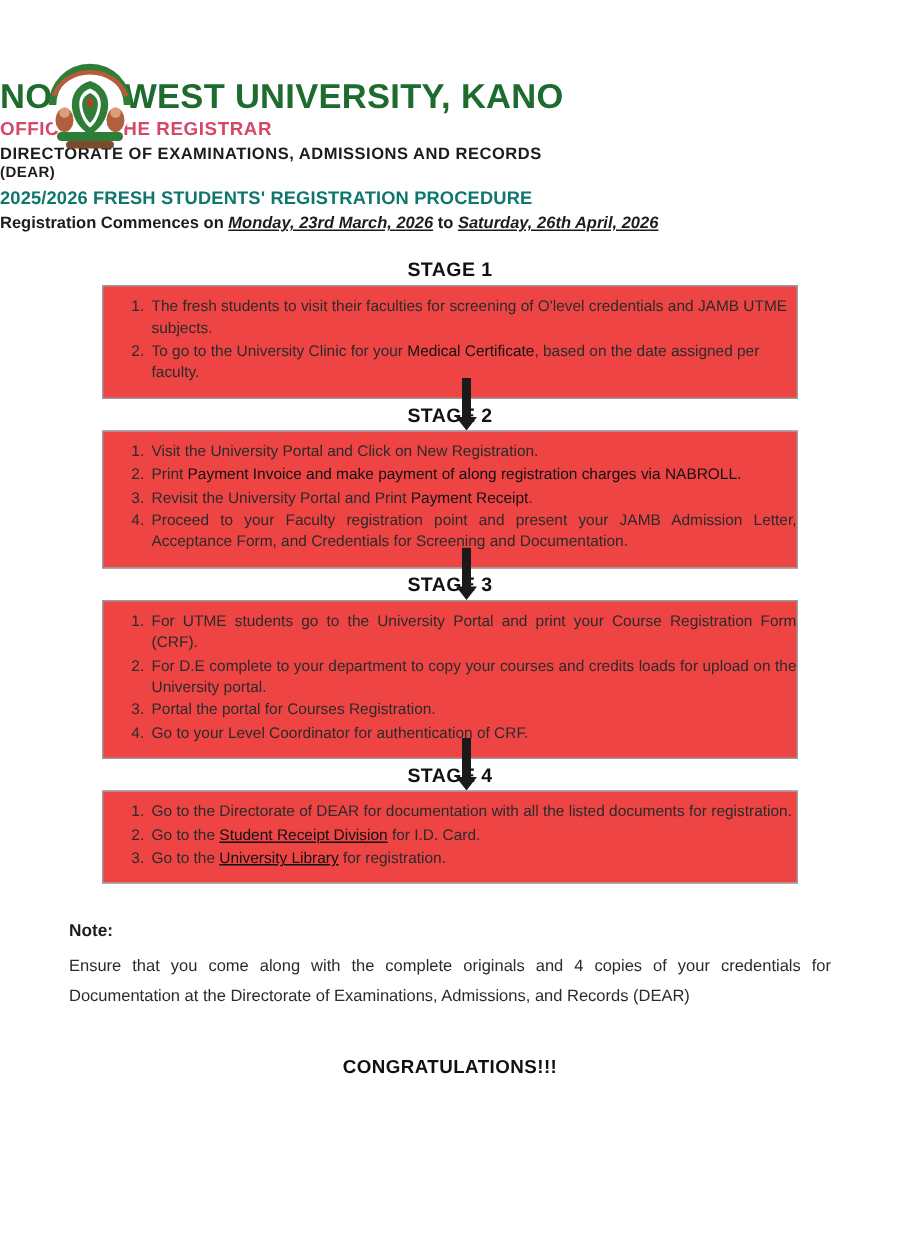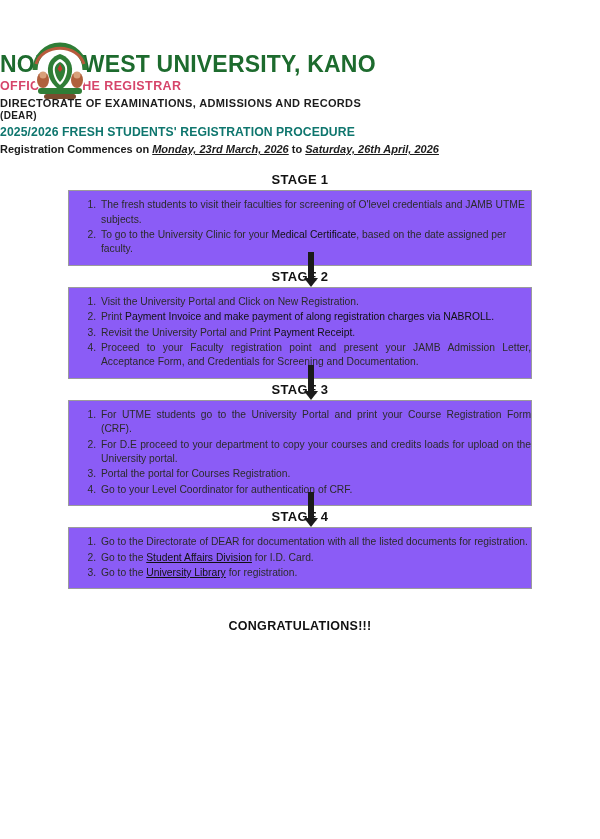--- a/index.html
+++ b/index.html
@@ -103,21 +103,21 @@
     color: #111111;
     letter-spacing: 0.3px;
     line-height: 21px;
     display: inline-block;
   }
   .stage-box {
     margin: 0 68px 0 68px;
     border: 1px solid #9b9b9b;
     box-sizing: border-box;
     padding: 7px 0 7px 10px;
-    background: #8b5cf6;
+    background: #ef4444;
   }
   ol.steps {
     margin: 0;
     padding: 0 0 0 20px;
     list-style-type: decimal;
   }
   ol.steps li {
     font-size: 10.3px;
     line-height: 14.4px;
     color: #2b2b2b;
@@ -241,39 +241,43 @@
       <div class="stage-block">
         <div class="stage-title-row"><span class="stage-title">STAGE 3</span><div class="arrow">
             <svg width="18" height="36" viewBox="0 0 18 36">
               <rect x="6" y="0" width="6" height="27" fill="#1a1a1a"></rect>
               <polygon points="2,26 16,26 9,35" fill="#1a1a1a"></polygon>
             </svg>
           </div></div>
         <div class="stage-box">
           <ol class="steps">
             <li class="justified">For UTME students go to the University Portal and print your Course Registration Form (CRF).</li>
-            <li class="justified">For D.E proceed to your department to copy your courses and credits loads for upload on the University portal.</li>
+            <li class="justified">For D.E complete to your department to copy your courses and credits loads for upload on the University portal.</li>
             <li class="justified">Portal the portal for Courses Registration.</li>
             <li class="justified">Go to your Level Coordinator for authentication of CRF.</li>
           </ol>
         </div>
       </div>
       <div class="stage-block">
         <div class="stage-title-row"><span class="stage-title">STAGE 4</span><div class="arrow">
             <svg width="18" height="36" viewBox="0 0 18 36">
               <rect x="6" y="0" width="6" height="27" fill="#1a1a1a"></rect>
               <polygon points="2,26 16,26 9,35" fill="#1a1a1a"></polygon>
             </svg>
           </div></div>
         <div class="stage-box">
           <ol class="steps">
             <li>Go to the Directorate of DEAR for documentation with all the listed documents for registration.</li>
-            <li>Go to the <b><u>Student Affairs Division</u></b> for I.D. Card.</li>
+            <li>Go to the <b><u>Student Receipt Division</u></b> for I.D. Card.</li>
             <li>Go to the <b><u>University Library</u></b> for registration.</li>
           </ol>
         </div>
       </div>
     </div>
 
+  <div class="note">
+    <div class="note-label">Note:</div>
+    <div class="note-text">Ensure that you come along with the complete originals and 4 copies of your credentials for Documentation at the Directorate of Examinations, Admissions, and Records (DEAR)</div>
+  </div>
 
   <div class="congrats">CONGRATULATIONS!!!</div>
 
 </div>
 
 </body></html>

